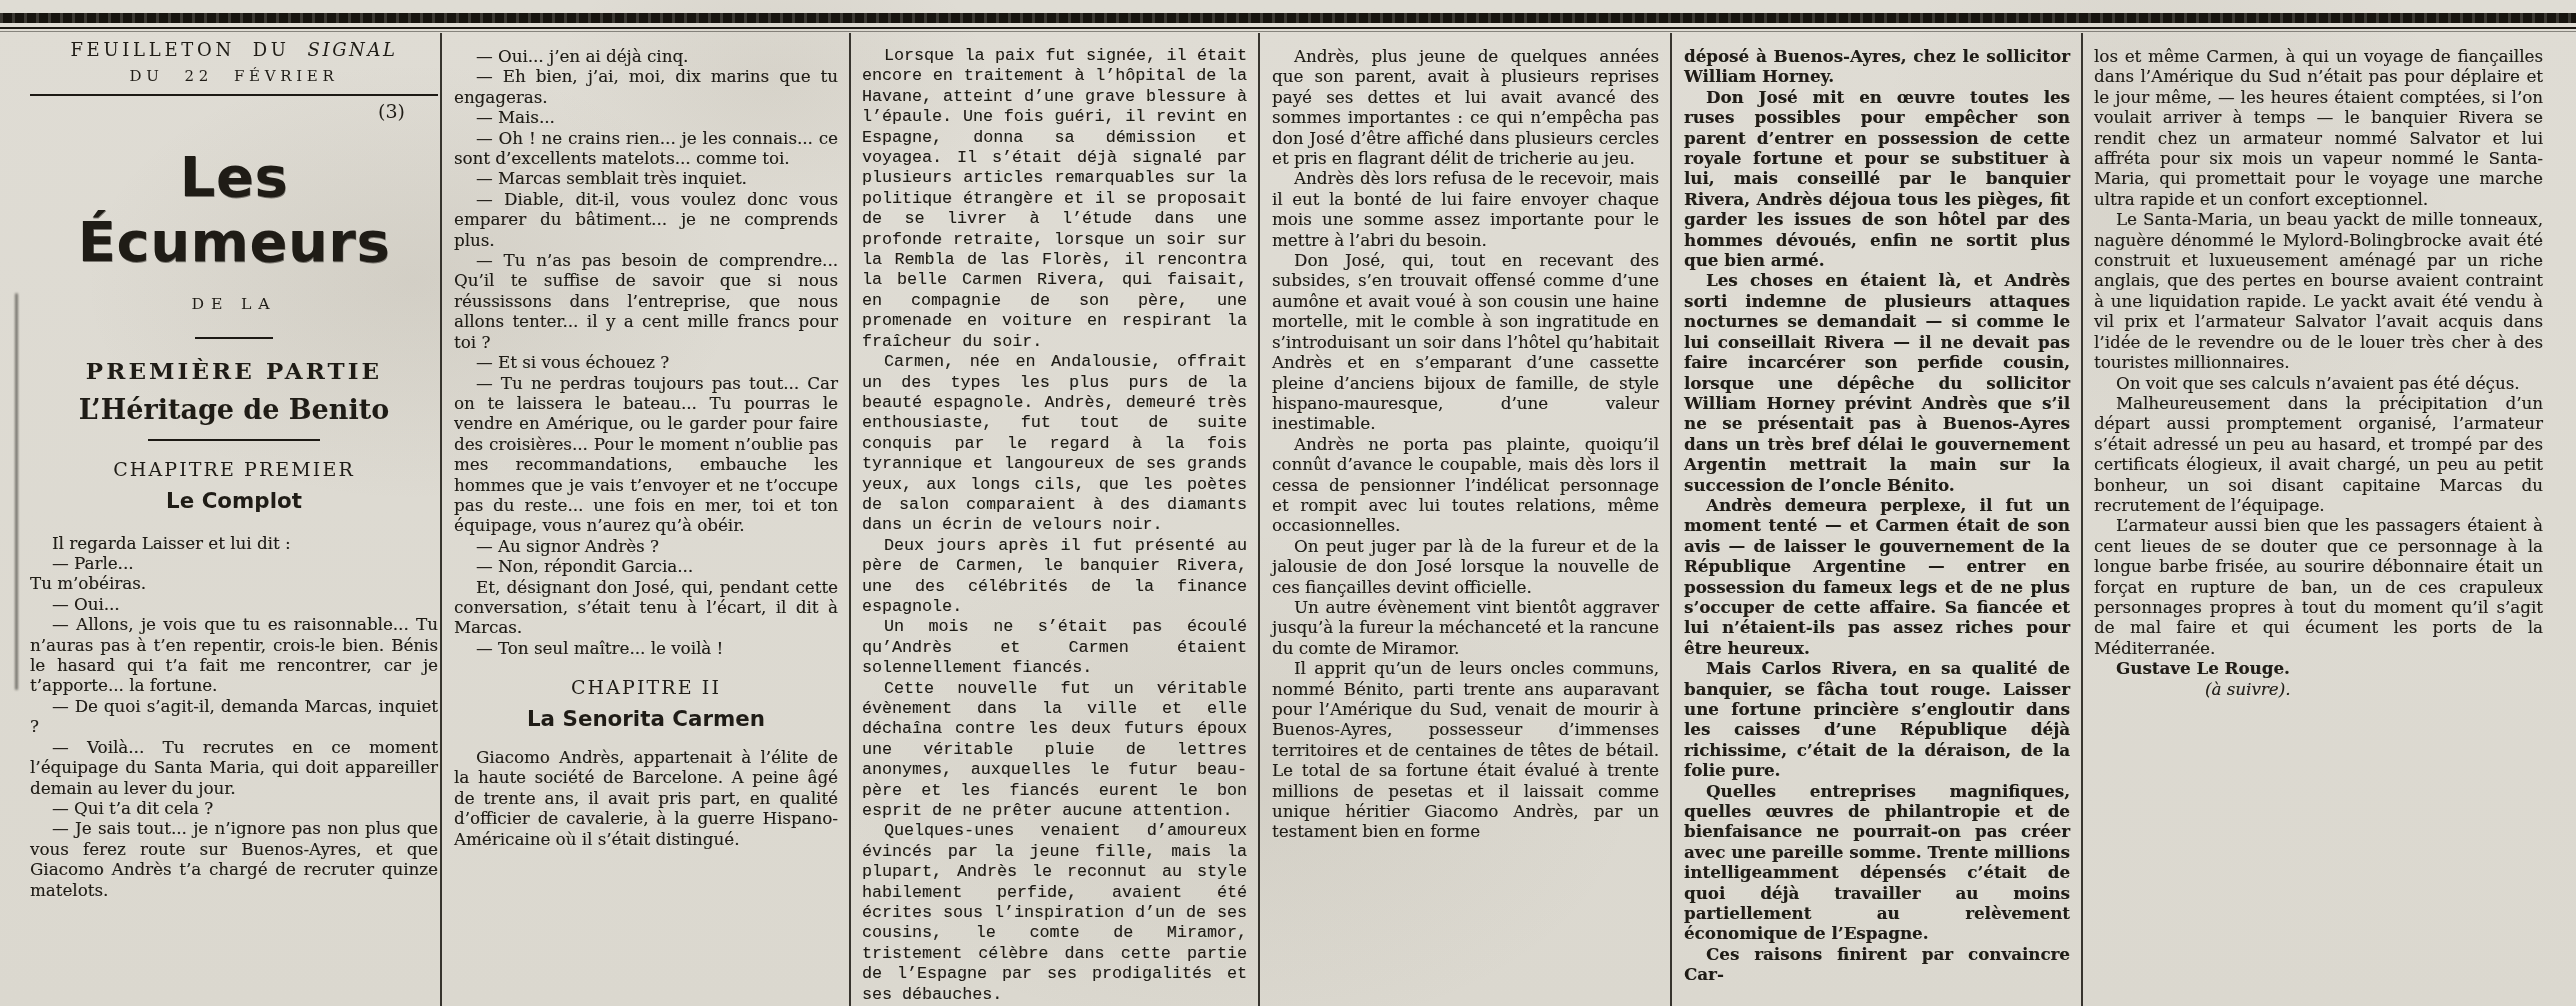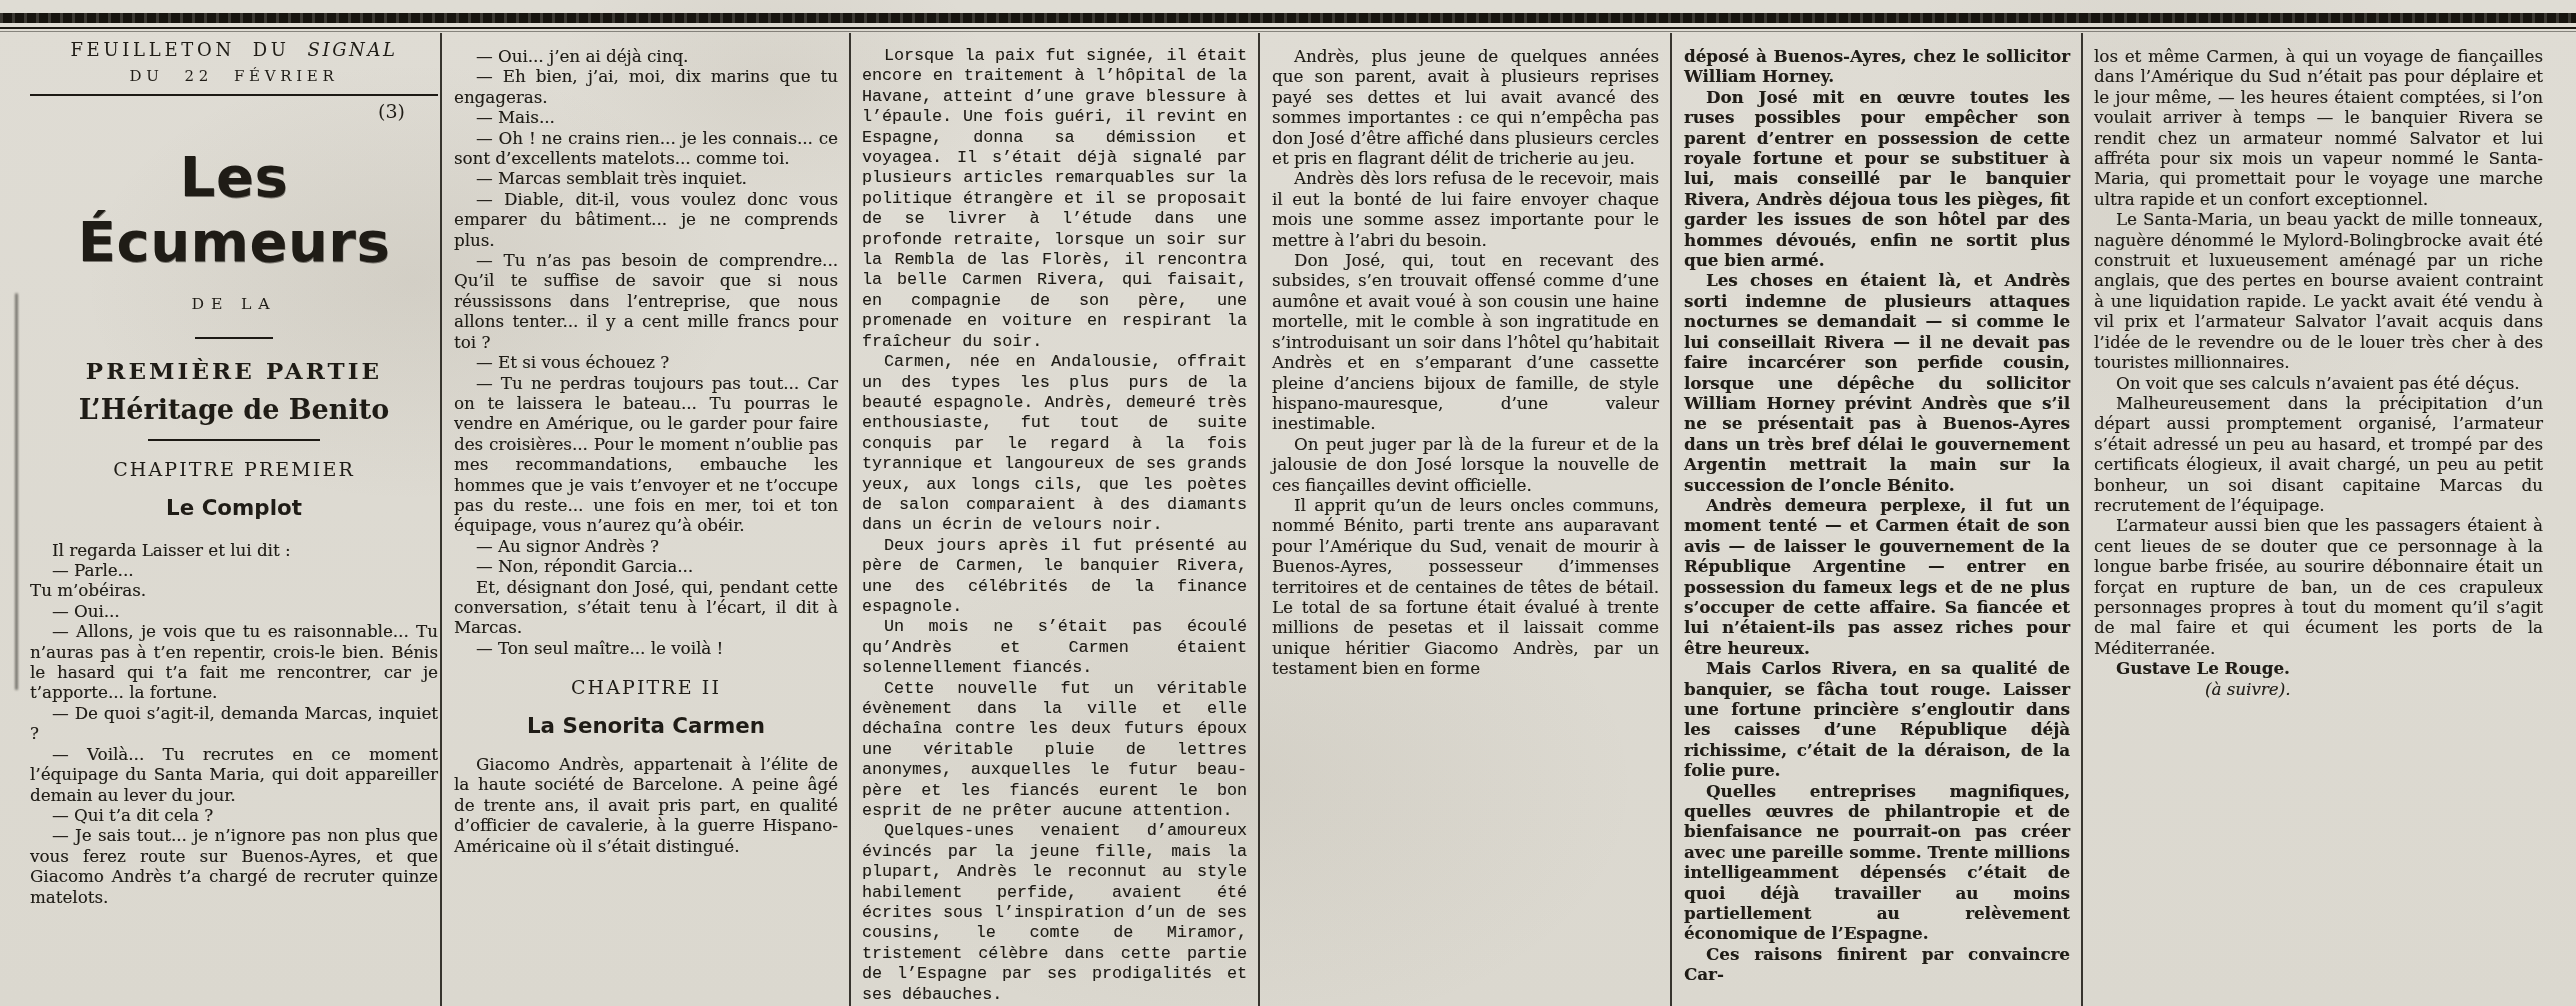--- a/index.html
+++ b/index.html
@@ -37,21 +37,21 @@
     text-shadow:0.5px 0.5px 0.5px rgba(27,24,19,0.5);}
   .title-1{font-size:56px;margin-top:22px;letter-spacing:0.5px;}
   .title-connector{font-size:15.7px;letter-spacing:6.8px;text-align:center;margin-top:20px;}
   .title-2{font-size:61px;margin-top:6.3px;letter-spacing:12.5px;padding-left:12.5px;}
   .hrule{background:#1c1914;height:2.1px;margin:0 auto;}
   .hrule.short{width:78px;margin-top:24px;}
   .hrule.med{width:172px;margin-top:14.6px;height:1.6px;}
   .part-heading{font-size:23px;font-weight:bold;text-align:center;letter-spacing:3.1px;margin:18px 0 0;}
   .part-subtitle{font-size:27px;font-weight:bold;text-align:center;margin:9.4px 0 0;}
   .chapter-heading{font-size:19px;text-align:center;letter-spacing:2.1px;margin-top:16.7px;}
-  .chapter-title{font-family:"DejaVu Sans","Liberation Sans",sans-serif;font-size:21.4px;font-weight:bold;text-align:center;margin-top:15px;}
+  .chapter-title{font-family:"DejaVu Sans","Liberation Sans",sans-serif;font-size:21.4px;font-weight:bold;text-align:center;margin-top:8px;}
 
   
   .body-text{margin-top:20px;}
   .text-col p, .body-text p{
     margin:0;font-size:16.7px;line-height:20.4px;text-align:justify;text-indent:22px;
     text-shadow:0.3px 0.3px 0.4px rgba(31,28,22,0.38);
   }
   .text-col p.cont, .body-text p.cont{text-indent:0;}
   .chapter-block{margin:18px 0 15.7px;}
   .signature{font-size:19px;font-weight:bold;text-align:right;padding-right:29px;margin-top:29px;
@@ -131,21 +131,23 @@
     <p>Deux jours après il fut présenté au père de Carmen, le banquier Rivera, une des célébrités de la finance espagnole.</p>
     <p>Un mois ne s’était pas écoulé qu’Andrès et Carmen étaient solennellement fiancés.</p>
     <p>Cette nouvelle fut un véritable évènement dans la ville et elle déchaîna contre les deux futurs époux une véritable pluie de lettres anonymes, auxquelles le futur beau-père et les fiancés eurent le bon esprit de ne prêter aucune attention.</p>
     <p>Quelques-unes venaient d’amoureux évincés par la jeune fille, mais la plupart, Andrès le reconnut au style habilement perfide, avaient été écrites sous l’inspiration d’un de ses cousins, le comte de Miramor, tristement célèbre dans cette partie de l’Espagne par ses prodigalités et ses débauches.</p>
   </section>
 
   <section class="col text-col" style="left:1272px;width:387px;">
     <p>Andrès, plus jeune de quelques années que son parent, avait à plusieurs reprises payé ses dettes et lui avait avancé des sommes importantes : ce qui n’empêcha pas don José d’être affiché dans plusieurs cercles et pris en flagrant délit de tricherie au jeu.</p>
     <p>Andrès dès lors refusa de le recevoir, mais il eut la bonté de lui faire envoyer chaque mois une somme assez importante pour le mettre à l’abri du besoin.</p>
     <p>Don José, qui, tout en recevant des subsides, s’en trouvait offensé comme d’une aumône et avait voué à son cousin une haine mortelle, mit le comble à son ingratitude en s’introduisant un soir dans l’hôtel qu’habitait Andrès et en s’emparant d’une cassette pleine d’anciens bijoux de famille, de style hispano-mauresque, d’une valeur inestimable.</p>
+    <p>Andrès ne porta pas plainte, quoiqu’il connût d’avance le coupable, mais dès lors il cessa de pensionner l’indélicat personnage et rompit avec lui toutes relations, même occasionnelles.</p>
     <p>On peut juger par là de la fureur et de la jalousie de don José lorsque la nouvelle de ces fiançailles devint officielle.</p>
+    <p>Un autre évènement vint bientôt aggraver jusqu’à la fureur la méchanceté et la rancune du comte de Miramor.</p>
     <p>Il apprit qu’un de leurs oncles communs, nommé Bénito, parti trente ans auparavant pour l’Amérique du Sud, venait de mourir à Buenos-Ayres, possesseur d’immenses territoires et de centaines de têtes de bétail. Le total de sa fortune était évalué à trente millions de pesetas et il laissait comme unique héritier Giacomo Andrès, par un testament bien en forme</p>
   </section>
 
   <section class="col text-col" style="left:1684px;width:386px;font-weight:bold;">
     <p class="cont">déposé à Buenos-Ayres, chez le sollicitor William Horney.</p>
     <p>Don José mit en œuvre toutes les ruses possibles pour empêcher son parent d’entrer en possession de cette royale fortune et pour se substituer à lui, mais conseillé par le banquier Rivera, Andrès déjoua tous les pièges, fit garder les issues de son hôtel par des hommes dévoués, enfin ne sortit plus que bien armé.</p>
     <p>Les choses en étaient là, et Andrès sorti indemne de plusieurs attaques nocturnes se demandait — si comme le lui conseillait Rivera — il ne devait pas faire incarcérer son perfide cousin, lorsque une dépêche du sollicitor William Horney prévint Andrès que s’il ne se présentait pas à Buenos-Ayres dans un très bref délai le gouvernement Argentin mettrait la main sur la succession de l’oncle Bénito.</p>
     <p>Andrès demeura perplexe, il fut un moment tenté — et Carmen était de son avis — de laisser le gouvernement de la République Argentine — entrer en possession du fameux legs et de ne plus s’occuper de cette affaire. Sa fiancée et lui n’étaient-ils pas assez riches pour être heureux.</p>
     <p>Mais Carlos Rivera, en sa qualité de banquier, se fâcha tout rouge. Laisser une fortune princière s’engloutir dans les caisses d’une République déjà richissime, c’était de la déraison, de la folie pure.</p>
     <p>Quelles entreprises magnifiques, quelles œuvres de philantropie et de bienfaisance ne pourrait-on pas créer avec une pareille somme. Trente millions intelligeamment dépensés c’était de quoi déjà travailler au moins partiellement au relèvement économique de l’Espagne.</p>

